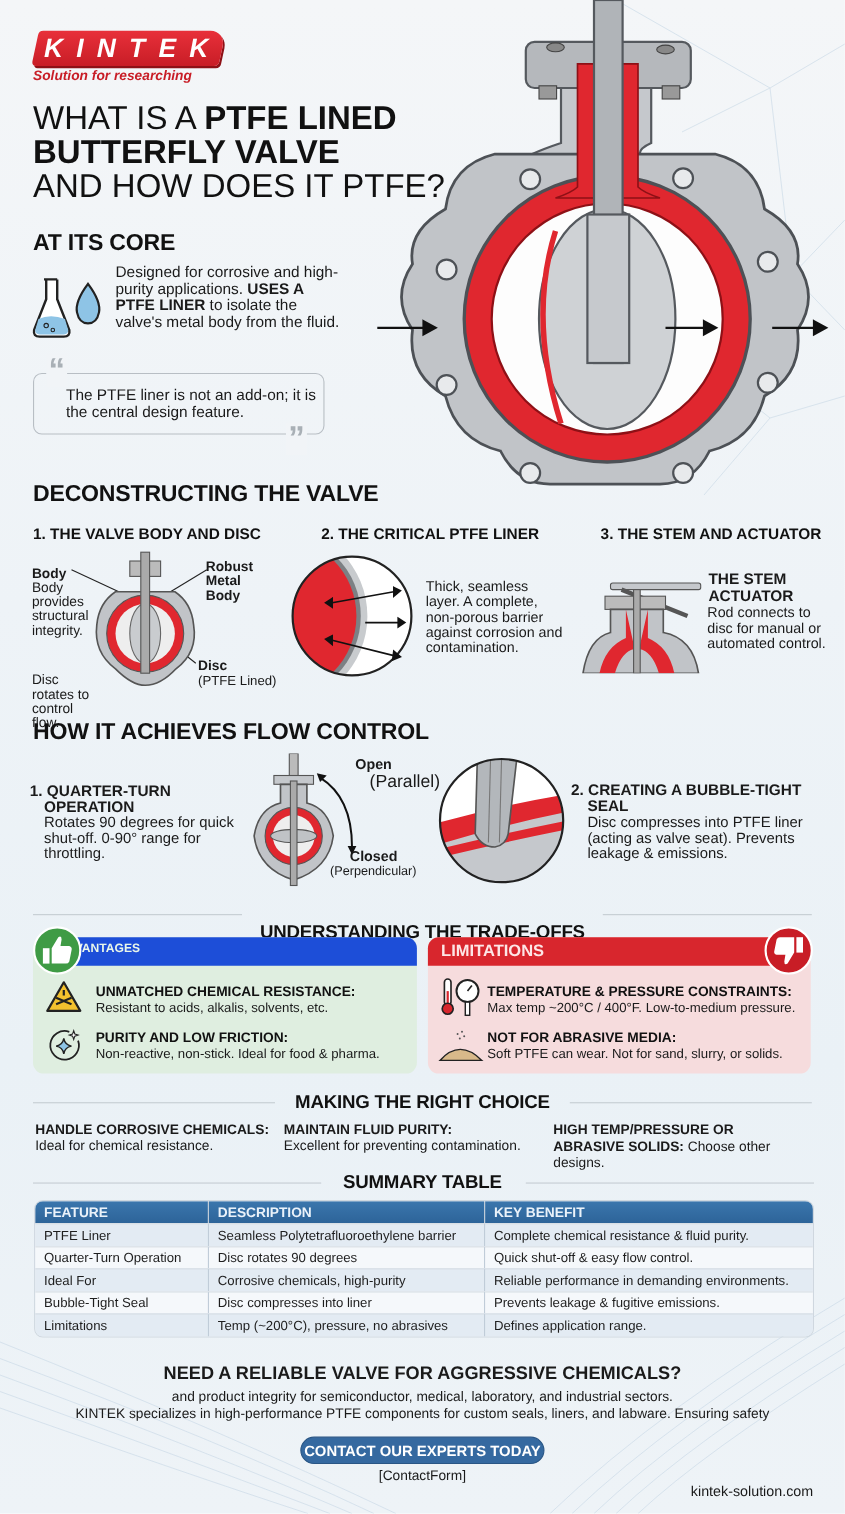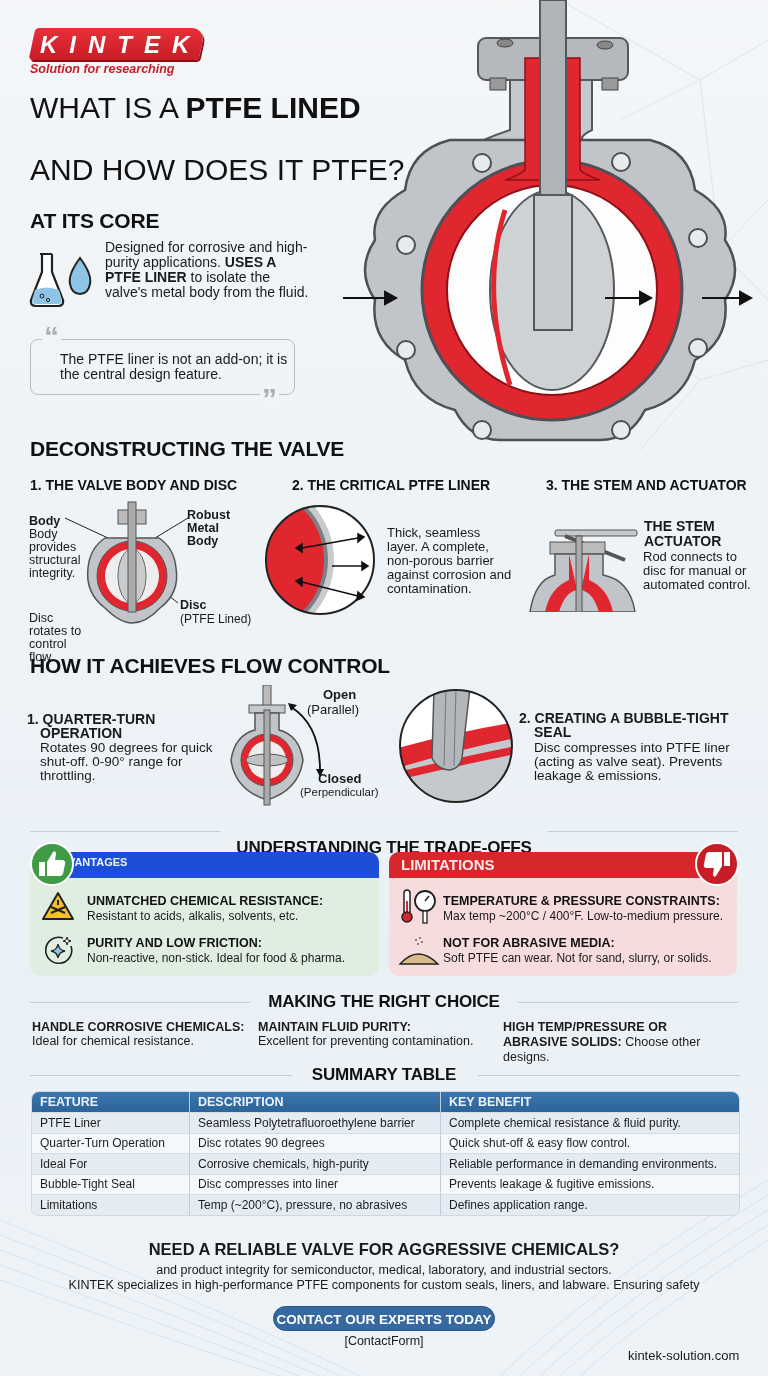--- a/index.html
+++ b/index.html
@@ -98,21 +98,21 @@
       <path d="M768 1240 Q640 1320 580 1376"></path>
   </g>
 </svg>
 
 <div class="abs logo-box"></div>
 <div class="abs logo-text">KINTEK</div>
 <div class="abs logo-tag">Solution for researching</div>
 
 <div class="abs title">
   <span>WHAT IS A </span><b>PTFE LINED</b><br>
-  <br>
+  <b>BUTTERFLY VALVE</b><br>
   <span>AND HOW DOES IT PTFE?</span>
 </div>
 
 <svg class="abs" style="left:330px;top:0;" width="438" height="450" viewBox="0 0 438 450">
 
   <rect x="148" y="38" width="150" height="42" rx="8" fill="#b5b8bc" stroke="#55595e" stroke-width="2"></rect>
   <ellipse cx="175" cy="43" rx="8" ry="4" fill="#888" stroke="#444"></ellipse>
   <ellipse cx="275" cy="45" rx="8" ry="4" fill="#888" stroke="#444"></ellipse>
   <rect x="160" y="78" width="16" height="12" fill="#999" stroke="#444"></rect>
   <rect x="272" y="78" width="16" height="12" fill="#999" stroke="#444"></rect>
@@ -238,21 +238,21 @@
   <path d="M30 28 L30 45 Q10 50 6 75 Q10 105 42 115 Q74 105 78 75 Q74 50 54 45 L54 28 Z" fill="#c1c4c8" stroke="#555" stroke-width="1.5"></path>
   <circle cx="42" cy="75" r="26" fill="#e0272f" stroke="#555"></circle>
   <circle cx="42" cy="75" r="19" fill="#eee"></circle>
   <ellipse cx="42" cy="75" rx="21" ry="6" fill="#c0c3c6" stroke="#555"></ellipse>
   <rect x="39" y="25" width="6" height="95" fill="#aaa" stroke="#555"></rect>
   <path d="M66 22 Q95 40 95 85" fill="none" stroke="#111" stroke-width="1.8"></path>
   <polygon points="63,18 72,20 66,26" fill="#111"></polygon>
   <polygon points="91,84 99,84 95,92" fill="#111"></polygon>
 </svg>
 <div class="abs" style="left:323px;top:687px;font-weight:bold;font-size:13px;">Open</div>
-<div class="abs" style="left:307px;top:702px;font-size:13px;">(Parallel)</div>
+<div class="abs" style="left:336px;top:702px;font-size:16px;">(Parallel)</div>
 <div class="abs" style="left:318px;top:771px;font-weight:bold;font-size:13px;">Closed</div>
 <div class="abs" style="left:300px;top:786px;font-size:11.5px;">(Perpendicular)</div>
 
 <svg class="abs" style="left:398px;top:688px;" width="118" height="116" viewBox="0 0 118 116">
   <defs>
       <clipPath id="cc2">
         <circle cx="58" cy="58" r="56"></circle>
       </clipPath>
     </defs>
   <g clip-path="url(#cc2)">

